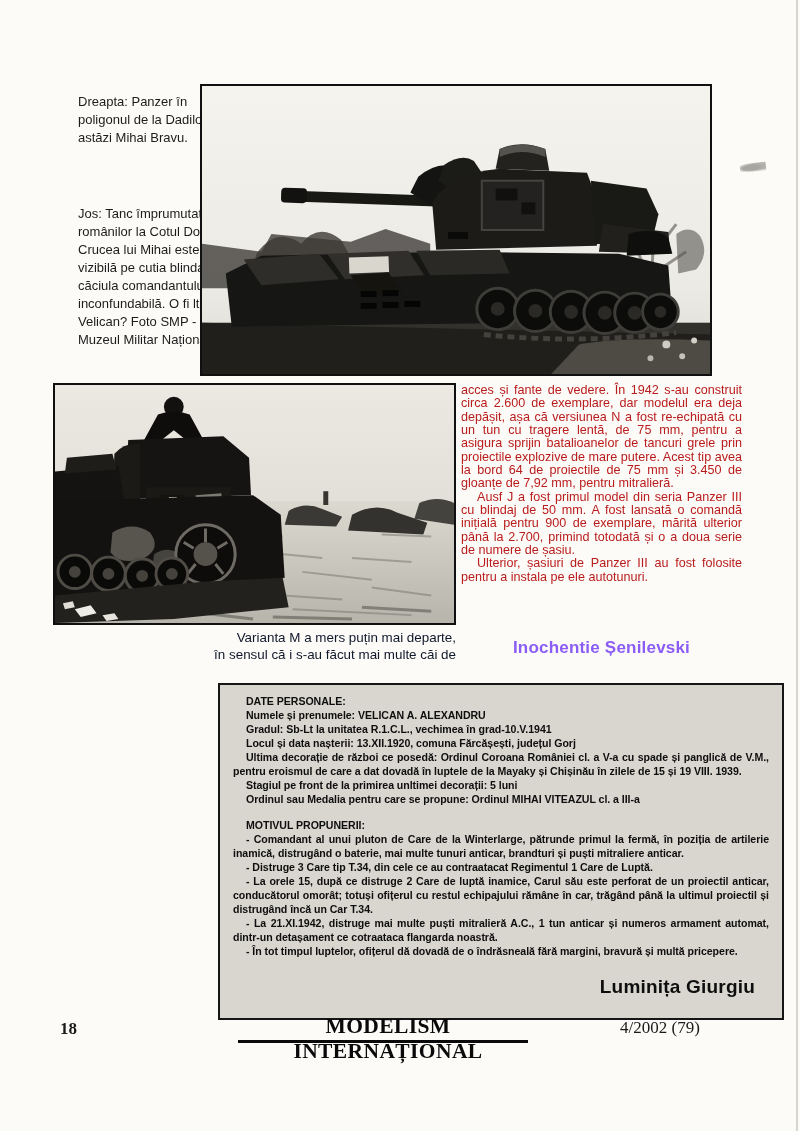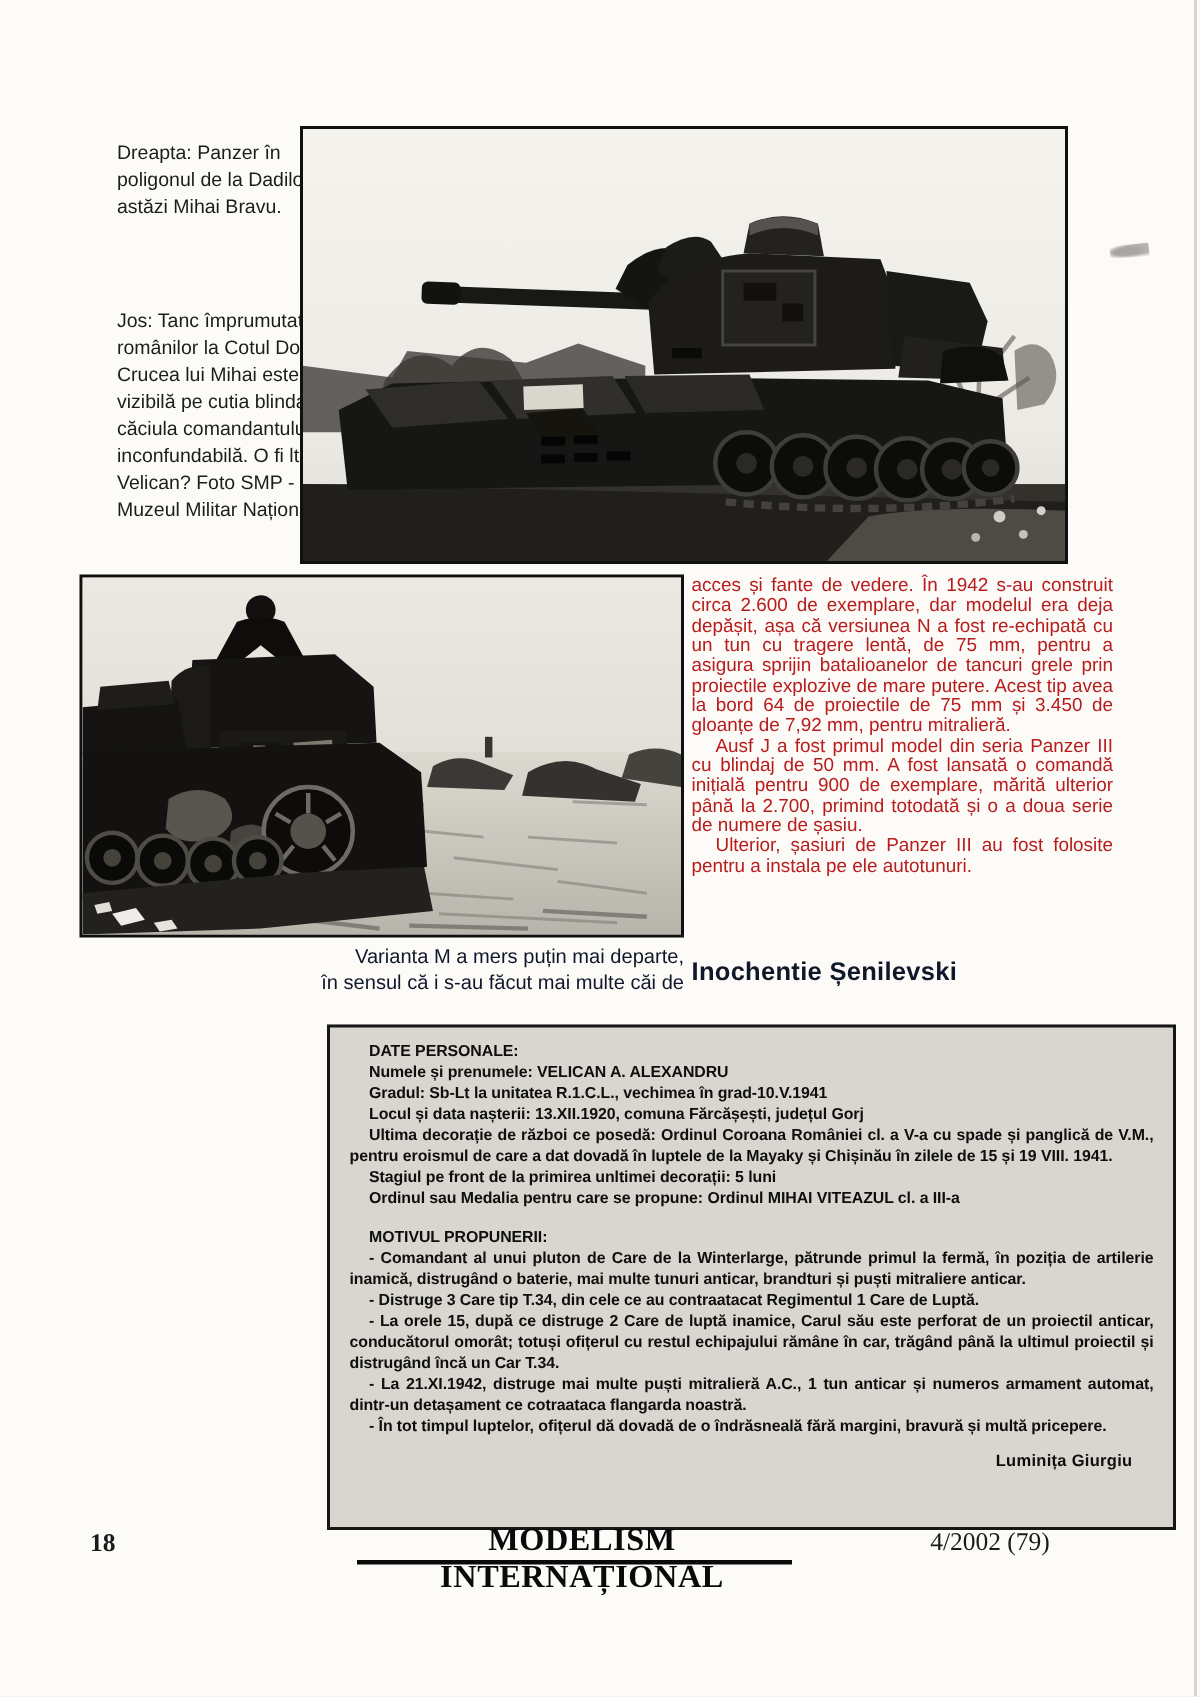--- a/index.html
+++ b/index.html
@@ -22,33 +22,33 @@
 
   .photo { position:absolute; border:2px solid #101010; background:#eceae5; }
   .photo1 { left:200px; top:84px; width:512px; height:292px; }
   .photo2 { left:53px; top:383px; width:403px; height:242px; }
   .photo svg { display:block; width:100%; height:100%; }
 
   .bodycol { position:absolute; left:461px; top:384px; width:281px;
     font-size:12.6px; line-height:13.35px; text-align:justify; color:#b91c1c; }
   .bodycol p.indent { text-indent:16px; }
   .byline { position:absolute; left:461px; top:638px; width:281px;
-    text-align:left; font-weight:bold; font-size:17px; letter-spacing:.2px; color:#0f172a; }
+    text-align:center; font-weight:bold; font-size:17px; letter-spacing:.2px; color:#8b5cf6; }
 
   .photo2-cap { position:absolute; left:168px; top:629px; width:288px;
     font-size:13.4px; line-height:17px; text-align:right; color:#0f172a; }
 
   .dossier { position:absolute; left:218px; top:683px; width:566px; height:337px;
     background:#d9d6cf; border:2px solid #161616; padding:9px 13px 8px 13px;
     font-weight:bold; font-size:10.6px; line-height:14px; letter-spacing:-.05px;
     color:#0e0e0e; text-align:justify; }
   .dossier .line { text-indent:13px; }
   .dossier .sect-gap { height:12px; }
-  .dossier .sig { text-align:right; font-size:11px; letter-spacing:.2px;
-    margin-top:9px; padding-right:14px; text-indent:0; }
+  .dossier .sig { text-align:right; font-size:19px; letter-spacing:.2px;
+    margin-top:22px; padding-right:14px; text-indent:0; }
 
   .footer-num { position:absolute; left:60px; top:1019px;
     font-family:"Liberation Serif", serif; font-weight:bold; font-size:17px; }
   .footer-title { position:absolute; left:240px; top:1014px; width:296px; text-align:center;
     font-family:"Liberation Serif", serif; font-weight:bold; font-size:21.5px;
     letter-spacing:.4px; color:#0a0a0a; }
   .footer-rule { position:absolute; left:238px; top:1040px; width:290px; height:3px; background:#0a0a0a; }
   .footer-issue { position:absolute; left:608px; top:1018px; width:104px; text-align:center;
     font-family:"Liberation Serif", serif; font-weight:normal; font-size:17px; }
 </style>
@@ -238,21 +238,21 @@
     <p class="indent">Ausf J a fost primul model din seria Panzer III cu blindaj de 50 mm. A fost lansată o comandă inițială pentru 900 de exemplare, mărită ulterior până la 2.700, primind totodată și o a doua serie de numere de șasiu.</p>
     <p class="indent">Ulterior, șasiuri de Panzer III au fost folosite pentru a instala pe ele autotunuri.</p>
   </div>
   <div class="byline">Inochentie Șenilevski</div>
 
   <div class="dossier">
     <div class="line">DATE PERSONALE:</div>
     <div class="line">Numele și prenumele: VELICAN A. ALEXANDRU</div>
     <div class="line">Gradul: Sb-Lt la unitatea R.1.C.L., vechimea în grad-10.V.1941</div>
     <div class="line">Locul și data nașterii: 13.XII.1920, comuna Fărcășești, județul Gorj</div>
-    <div class="line">Ultima decorație de război ce posedă: Ordinul Coroana României cl. a V-a cu spade și panglică de V.M., pentru eroismul de care a dat dovadă în luptele de la Mayaky și Chișinău în zilele de 15 și 19 VIII. 1941.</div>
+    <div class="line">Ultima decorație de război ce posedă: Ordinul Coroana României cl. a V-a cu spade și panglică de V.M., pentru eroismul de care a dat dovadă în luptele de la Mayaky și Chișinău în zilele de 15 și 19 VIII. 1939.</div>
     <div class="line">Stagiul pe front de la primirea unltimei decorații: 5 luni</div>
     <div class="line">Ordinul sau Medalia pentru care se propune: Ordinul MIHAI VITEAZUL cl. a III-a</div>
     <div class="sect-gap"></div>
     <div class="line">MOTIVUL PROPUNERII:</div>
     <div class="line">- Comandant al unui pluton de Care de la Winterlarge, pătrunde primul la fermă, în poziția de artilerie inamică, distrugând o baterie, mai multe tunuri anticar, brandturi și puști mitraliere anticar.</div>
     <div class="line">- Distruge 3 Care tip T.34, din cele ce au contraatacat Regimentul 1 Care de Luptă.</div>
     <div class="line">- La orele 15, după ce distruge 2 Care de luptă inamice, Carul său este perforat de un proiectil anticar, conducătorul omorât; totuși ofițerul cu restul echipajului rămâne în car, trăgând până la ultimul proiectil și distrugând încă un Car T.34.</div>
     <div class="line">- La 21.XI.1942, distruge mai multe puști mitralieră A.C., 1 tun anticar și numeros armament automat, dintr-un detașament ce cotraataca flangarda noastră.</div>
     <div class="line">- În tot timpul luptelor, ofițerul dă dovadă de o îndrăsneală fără margini, bravură și multă pricepere.</div>
     <div class="sig">Luminița Giurgiu</div>

